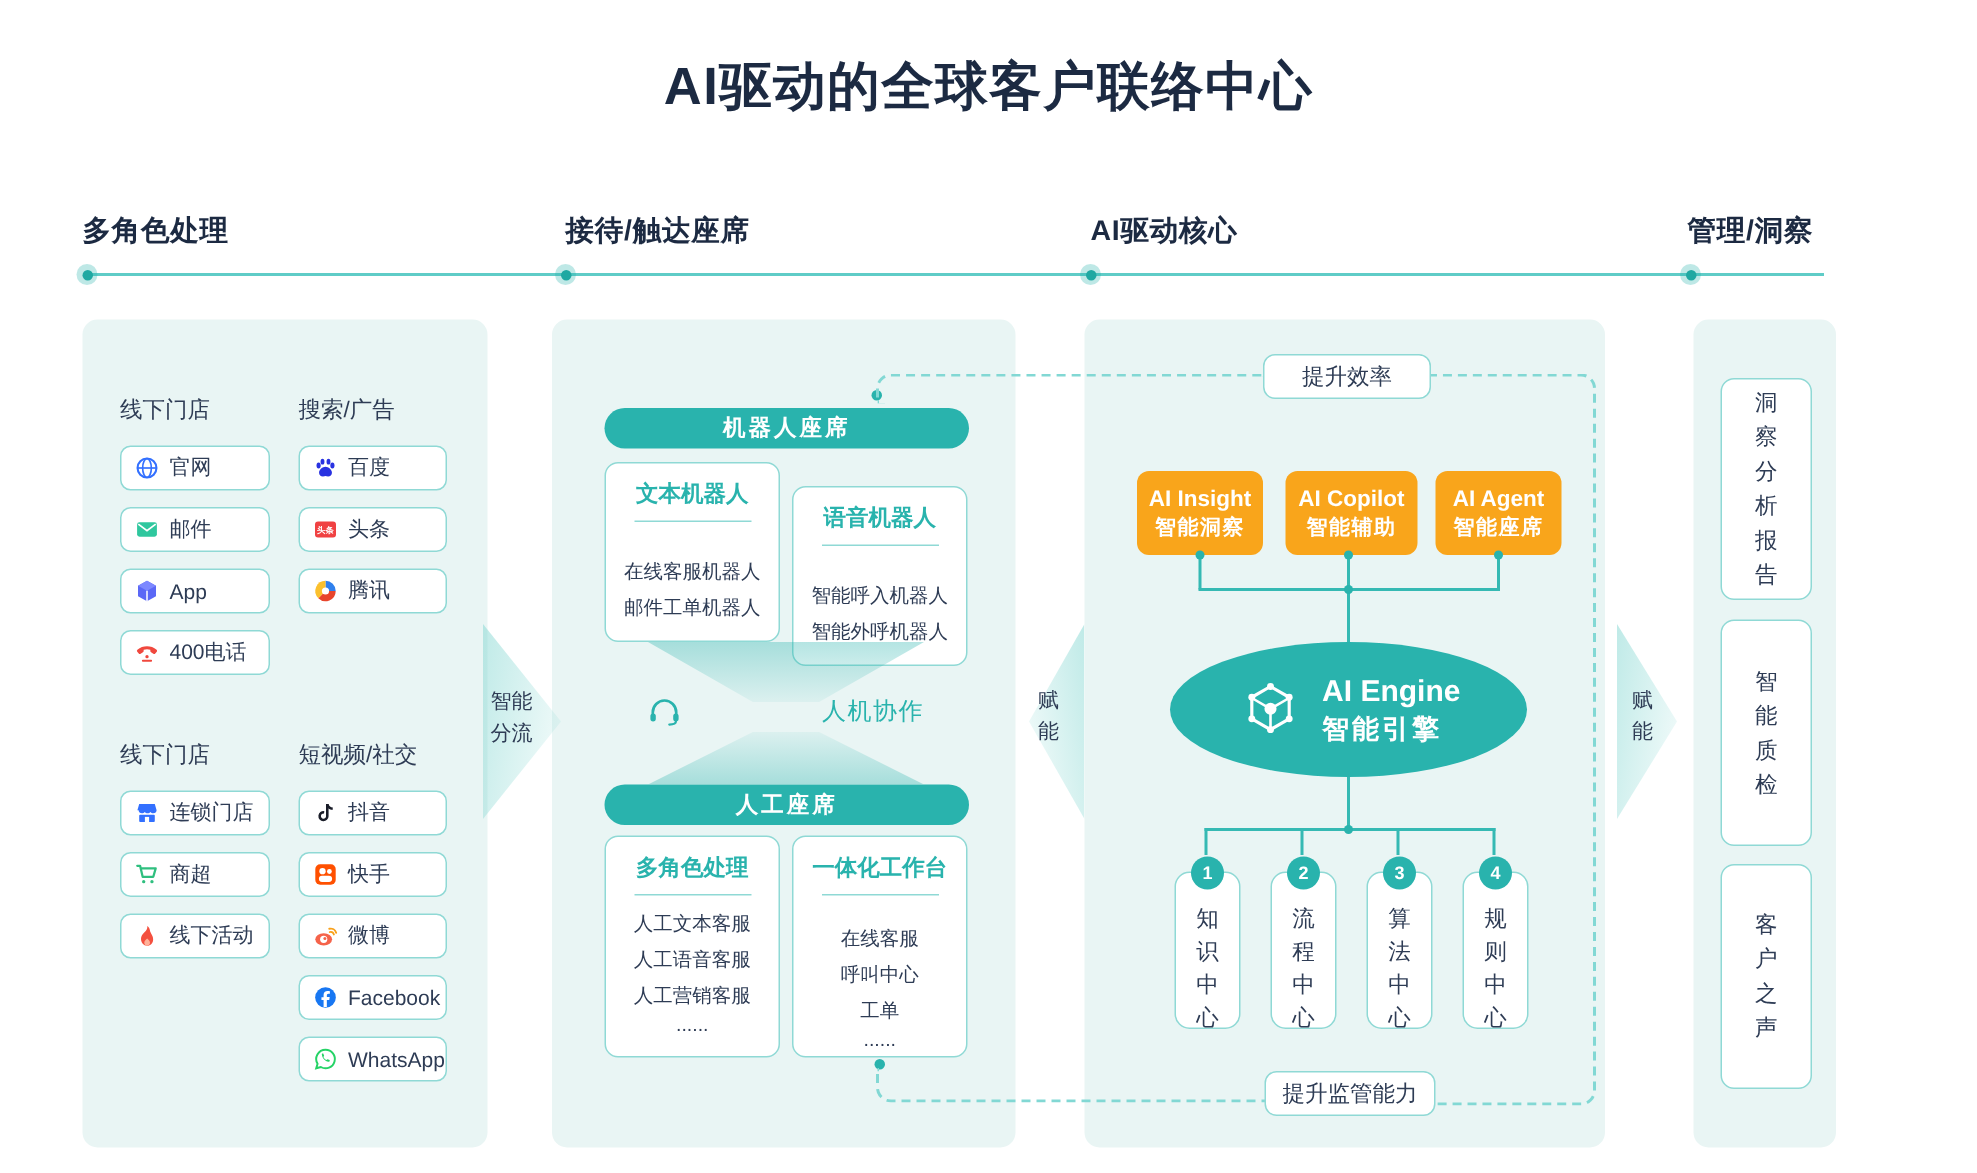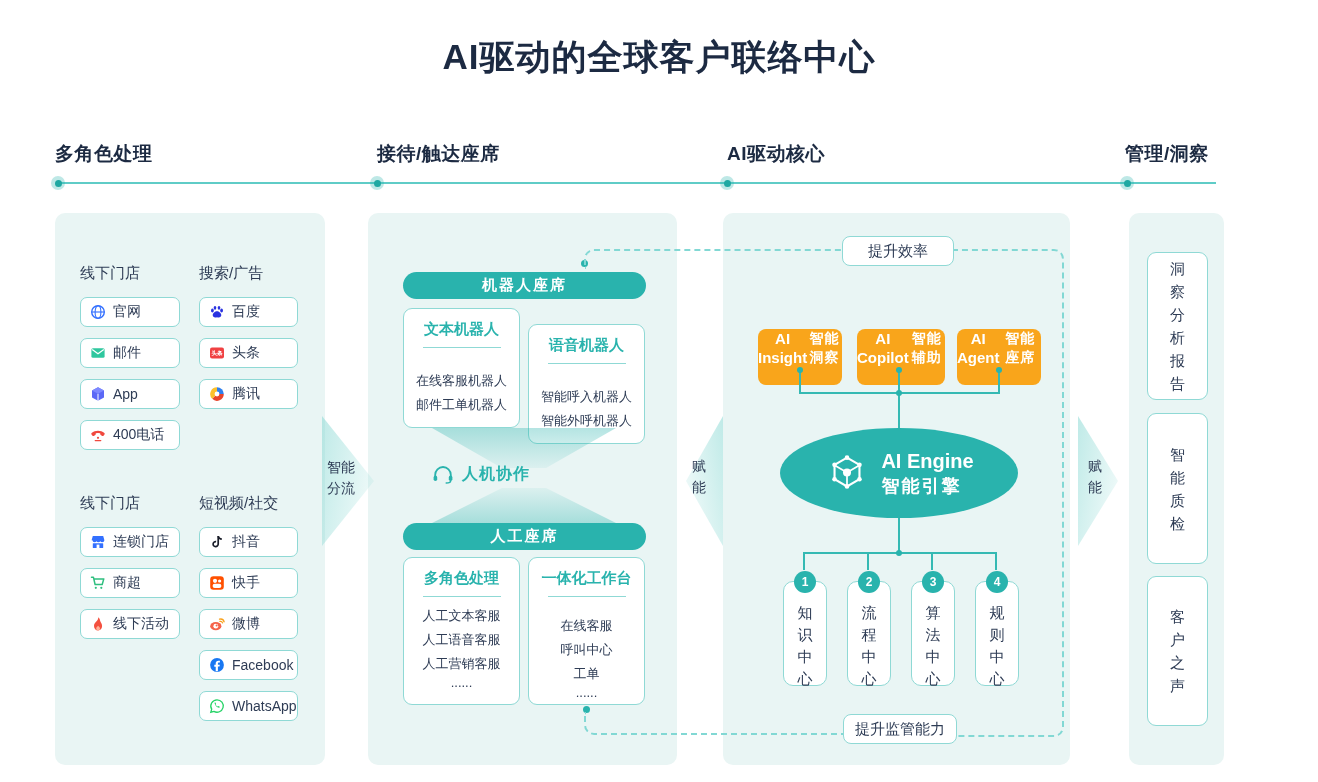--- a/index.html
+++ b/index.html
@@ -25,40 +25,40 @@
         letter-spacing:2px;display:flex;align-items:center;justify-content:center;}
   .card{background:#fff;border:1px solid #8fd9d5;border-radius:9px;box-sizing:border-box;}
   .card-title{margin-top:11px;text-align:center;font-size:15px;font-weight:700;color:#29b3ad;}
   .card-hr{width:78px;height:1px;background:#8fd9d5;margin:8px auto 0;}
   .card-items{margin-top:21px;text-align:center;font-size:13px;line-height:24px;color:#2e3c55;}
   .sm-dot{width:7px;height:7px;border-radius:50%;background:#29b3ad;}
   .dash{border:0 dashed #82d8d4;}
   .lbl-box{background:#fff;border:1px solid #8fd9d5;border-radius:8px;display:flex;
            align-items:center;justify-content:center;font-size:15px;color:#2e3c55;z-index:3;}
   .obox{background:#f9a51b;border-radius:8px;color:#fff;text-align:center;
-        display:flex;flex-direction:row;justify-content:center;line-height:19px;margin-top:15px;}
+        display:flex;flex-direction:column;justify-content:center;line-height:19px;}
   .obox .l1{font-size:15px;font-weight:700;}
   .obox .l2{font-size:14px;font-weight:700;letter-spacing:1px;}
   .cline{background:#35b9b3;}
   .cdot{width:6px;height:6px;border-radius:50%;background:#29b3ad;z-index:2;}
   .engine{background:#29b3ad;border-radius:50%;display:flex;align-items:center;
           justify-content:center;gap:11px;color:#fff;}
   .engine .l1{font-size:20px;font-weight:700;line-height:25px;}
   .engine .l2{font-size:18px;font-weight:700;letter-spacing:2px;line-height:24px;}
   .ncard{background:#fff;border:1px solid #8fd9d5;border-radius:10px;}
   .ncircle{position:absolute;top:-11px;left:10px;width:22px;height:22px;border-radius:50%;
            background:#29b3ad;color:#fff;font-size:12px;font-weight:700;
            display:flex;align-items:center;justify-content:center;}
   .ntext{margin:20px auto 0;width:1em;font-size:15px;line-height:22px;color:#2e3c55;}
   .icard{background:#fff;border:1px solid #8fd9d5;border-radius:9px;display:flex;
          align-items:center;justify-content:center;}
   .icard span{width:1em;font-size:15px;line-height:23px;color:#2e3c55;}
   .flow-t{font-size:14px;line-height:21px;color:#2e3c55;}
-  .collab{display:flex;align-items:center;justify-content:flex-start;gap:8px;
-          font-size:16px;font-weight:700;color:#29b3ad;letter-spacing:1px;}
+  .collab{display:flex;align-items:center;justify-content:space-between;gap:8px;
+          font-size:16px;font-weight:400;color:#29b3ad;letter-spacing:1px;}
 </style>
 </head>
 <body>
 
 <div class="stage">
 
   <div class="abs title">AI驱动的全球客户联络中心</div>
 
   <div class="abs sec-h" style="left:55px">多角色处理</div>
   <div class="abs sec-h" style="left:377px">接待/触达座席</div>

